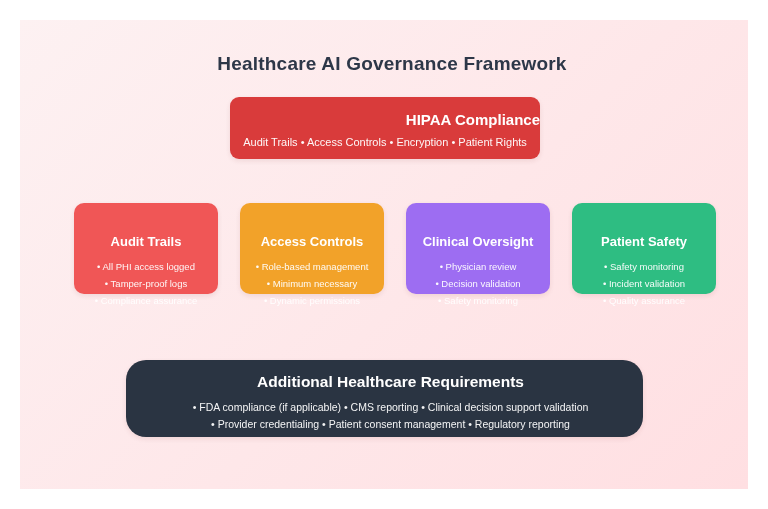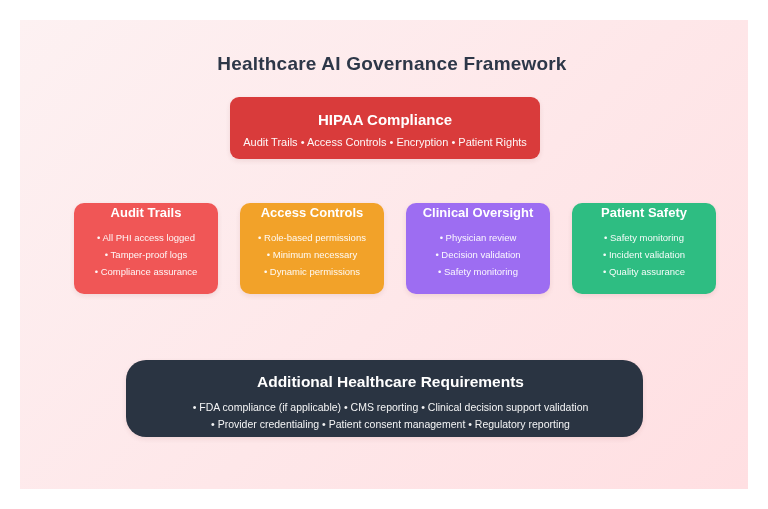--- a/index.html
+++ b/index.html
@@ -41,20 +41,21 @@
   .hipaa-box {
     left: 210px;
     top: 77px;
     width: 310px;
     height: 62px;
     padding-top: 14px;
   }
   .hipaa-title {
     font-size: 15px;
     font-weight: bold;
+    text-align: right;
   }
   .hipaa-subtitle {
     margin-top: 8px;
     font-size: 11px;
     color: rgba(255,255,255,0.96);
   }
   .pillar-row {
     position: absolute;
     left: 54px;
     top: 183px;
@@ -64,21 +65,21 @@
     gap: 22px;
   }
   .pillar-card {
     position: relative;
     width: 144px;
     height: 91px;
     border-radius: 10px;
     color: #ffffff;
     text-align: center;
     box-shadow: 0 2px 5px rgba(120, 40, 40, 0.10);
-    padding-top: 2px;
+    padding-top: 31px;
     box-sizing: border-box;
   }
   .pillar-title {
     font-size: 13px;
     font-weight: bold;
   }
   .pillar-items {
     margin-top: 9px;
     font-size: 9.5px;
     line-height: 17px;
@@ -123,21 +124,21 @@
       <div class="pillar-items">
         <div>• All PHI access logged</div>
         <div>• Tamper-proof logs</div>
         <div>• Compliance assurance</div>
       </div>
     </div>
 
     <div class="pillar-card" style="background: rgb(242, 162, 41);">
       <div class="pillar-title">Access Controls</div>
       <div class="pillar-items">
-        <div>• Role-based permissions</div>
+        <div>• Role-based management</div>
         <div>• Minimum necessary</div>
         <div>• Dynamic permissions</div>
       </div>
     </div>
 
     <div class="pillar-card" style="background: rgb(157, 109, 242);">
       <div class="pillar-title">Clinical Oversight</div>
       <div class="pillar-items">
         <div>• Physician review</div>
         <div>• Decision validation</div>

